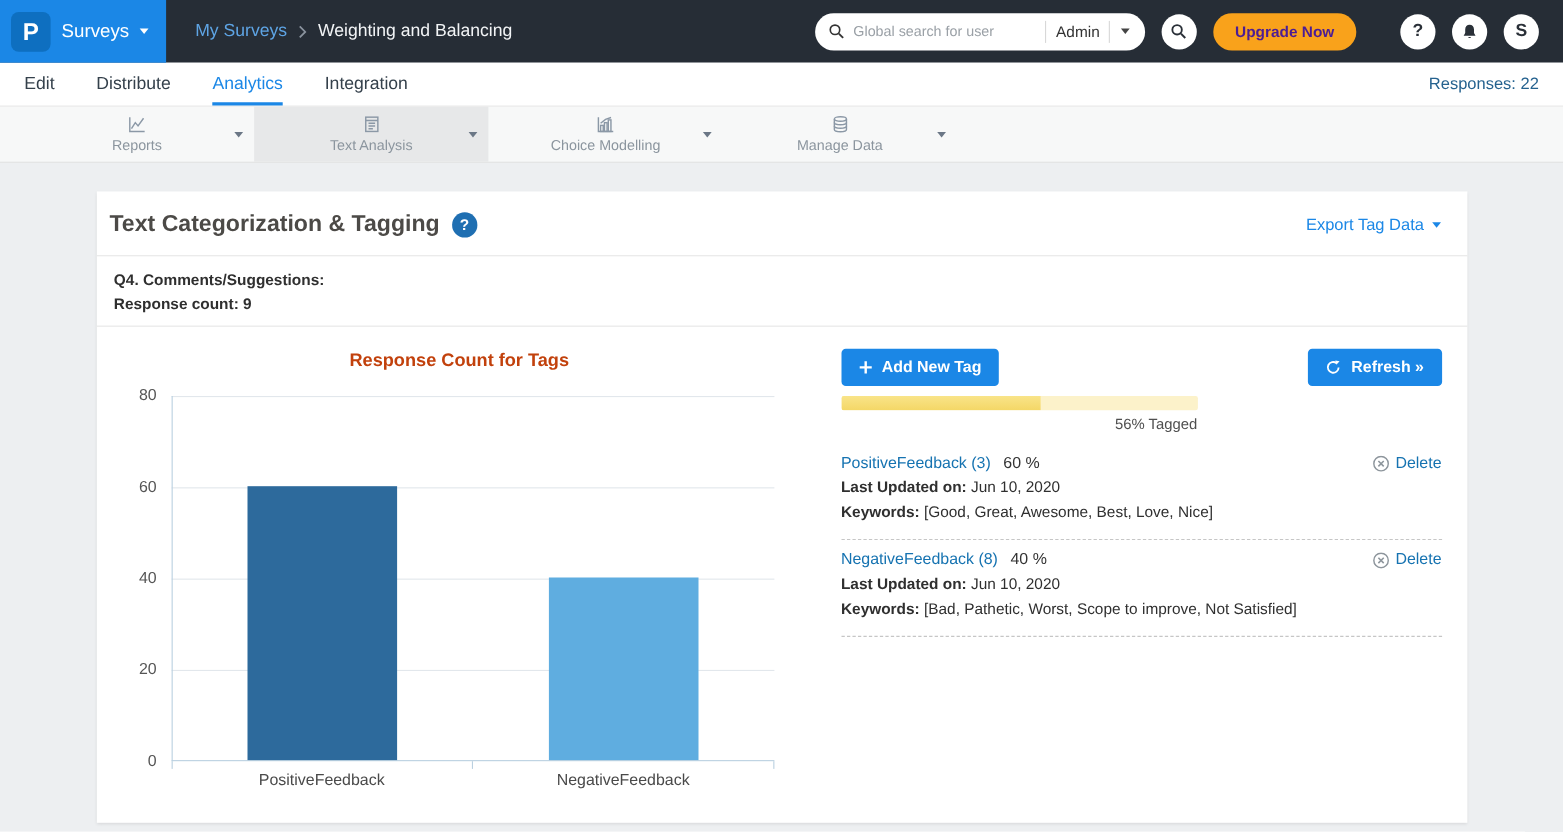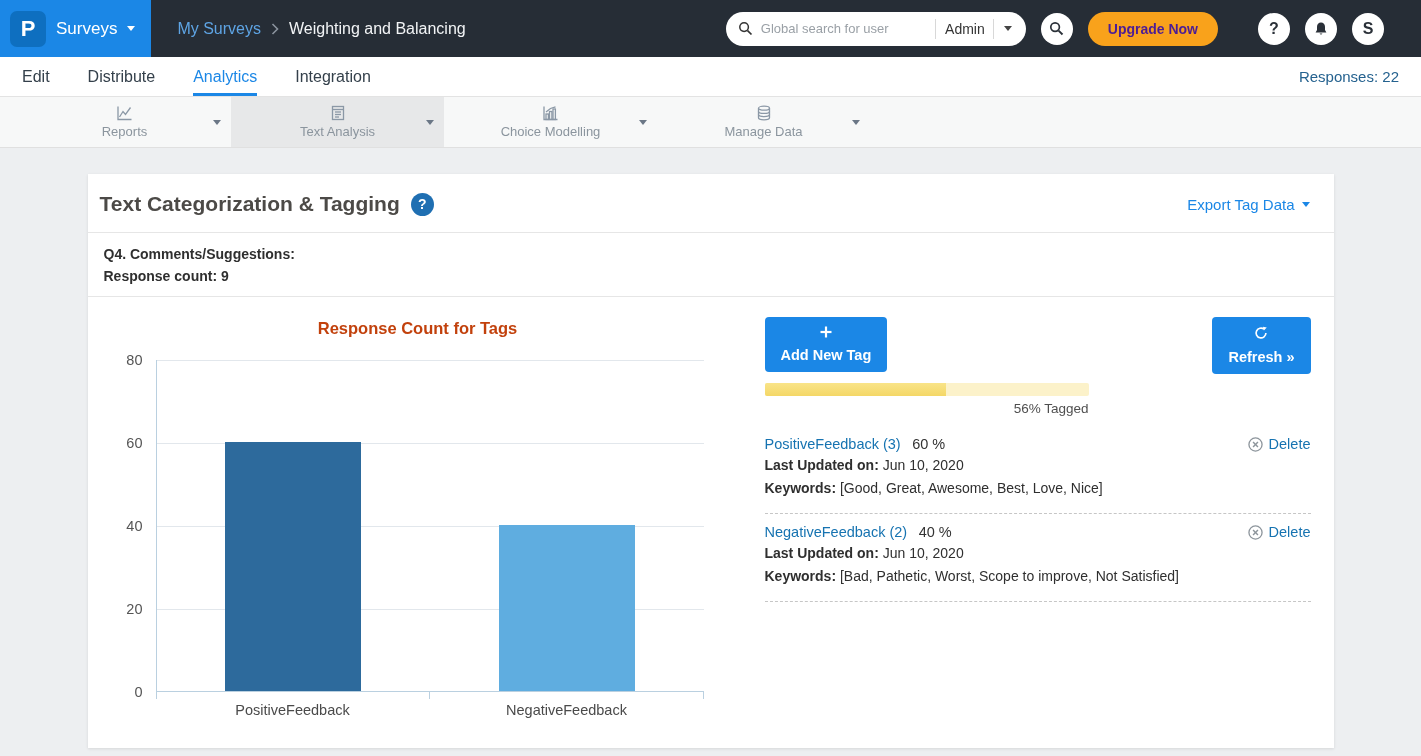--- a/index.html
+++ b/index.html
@@ -16,21 +16,21 @@
   .caret-white { color:#fff; }
   .caret-dark { color:#444; }
   .caret-gray { color:#6b7786; }
   .caret-blue { color:#1b87e6; }
 
   .crumbs { display:flex; align-items:center; gap:10px; margin-left:26px; }
   .crumb-parent { color:#5ea4e4; font-size:16px; cursor:pointer; text-decoration:none; }
   .crumb-current { color:#f2f4f6; font-size:16px; }
   .crumb-chev { stroke:#8a939e; }
 
-  .top-right { margin-left:auto; display:flex; align-items:center; gap:15px; padding-right:37px; }
+  .top-right { margin-left:auto; display:flex; align-items:center; gap:15px; padding-right:22px; }
   .search-pill { display:flex; align-items:center; background:#fff; border-radius:17px; height:34px; width:300px; padding:0 12px 0 12px; }
   .search-pill svg { flex:none; }
   .search-pill input { border:none; outline:none; flex:1; min-width:0; font-size:13px; color:#333; margin-left:8px; font-family:"Liberation Sans", sans-serif; }
   .search-pill input::placeholder { color:#9aa0a6; }
   .scope-divider { width:1px; height:20px; background:#d8d8d8; margin:0 9px; }
   .scope { font-size:14px; color:#333; cursor:pointer; }
   .pill-caret-box { padding:0 2px 0 10px; margin-left:8px; border-left:1px solid #d8d8d8; height:20px; display:flex; align-items:center; cursor:pointer; }
 
   .circle-btn { width:32px; height:32px; border-radius:50%; background:#fff; border:none; display:flex; align-items:center; justify-content:center;
                 cursor:pointer; color:#2a3038; font-weight:bold; font-size:16px; }
@@ -80,21 +80,21 @@
   .ytick { position:absolute; right:calc(100% + 13px); font-size:14.5px; color:#555; width:30px; text-align:right; }
   .chart-bar { position:absolute; bottom:1px; width:136px; cursor:pointer; }
   .xtick { position:absolute; bottom:-7px; width:1px; height:7px; background:#bad0e0; }
   .cat-row { display:flex; width:548px; margin:10px 0 0 56px; }
   .cat { flex:1; text-align:center; font-size:14.5px; color:#4a4a4a; }
 
   
   .panel { flex:1; padding-left:29px; padding-top:6px; }
   .panel-top { display:flex; justify-content:space-between; align-items:flex-start; margin-bottom:9px; }
   .btn-blue { background:#1b87e6; color:#fff; border:none; border-radius:4px; font-size:14.5px; font-weight:bold;
-              padding:9px 16px; display:flex; align-items:center; gap:9px; cursor:pointer; font-family:"Liberation Sans", sans-serif;flex-direction:column; }
+              padding:9px 16px; display:flex; align-items:center; gap:9px; cursor:pointer; font-family:"Liberation Sans", sans-serif; }
   .progress-track { width:324px; height:13px; background:#fcf2ca; border-radius:2px; overflow:hidden; }
   .progress-fill { height:100%; background:linear-gradient(#f9e489,#f4d766); }
   .progress-caption { width:324px; text-align:right; font-size:13.5px; color:#4f4f4f; margin:5px 0 10px; }
 
   .tag-item { position:relative; padding:9px 0 14px; border-bottom:1px dashed #c6c6c6; }
   .tag-name { color:#1673b1; font-size:14.5px; cursor:pointer; }
   .tag-pct { color:#333; font-size:14.5px; margin-left:7px;text-align:right; }
   .tag-line { font-size:14px; color:#2f2f2f; line-height:21px; margin-top:2px; }
   .tag-line b { font-weight:bold; }
   .delete-link { position:absolute; right:0; top:10px; display:flex; align-items:center; gap:6px; cursor:pointer; }
@@ -315,21 +315,21 @@
                 <circle cx="8" cy="8" r="7" fill="none" stroke="#8d959c" stroke-width="1.4"></circle>
                 <line x1="5.4" y1="5.4" x2="10.6" y2="10.6" stroke="#8d959c" stroke-width="1.5"></line>
                 <line x1="10.6" y1="5.4" x2="5.4" y2="10.6" stroke="#8d959c" stroke-width="1.5"></line>
               </svg>
               <span class="delete-label">Delete</span>
             </span>
           </div>
 
           <div class="tag-item">
             <div>
-              <span class="tag-name">NegativeFeedback (2)</span>
+              <span class="tag-name">NegativeFeedback (8)</span>
               <span class="tag-pct">40 %</span>
             </div>
             <div class="tag-line">
               <b>Last Updated on:</b>
               <span>Jun 10, 2020</span>
             </div>
             <div class="tag-line">
               <b>Keywords:</b>
               <span>[Bad, Pathetic, Worst, Scope to improve, Not Satisfied]</span>
             </div>

